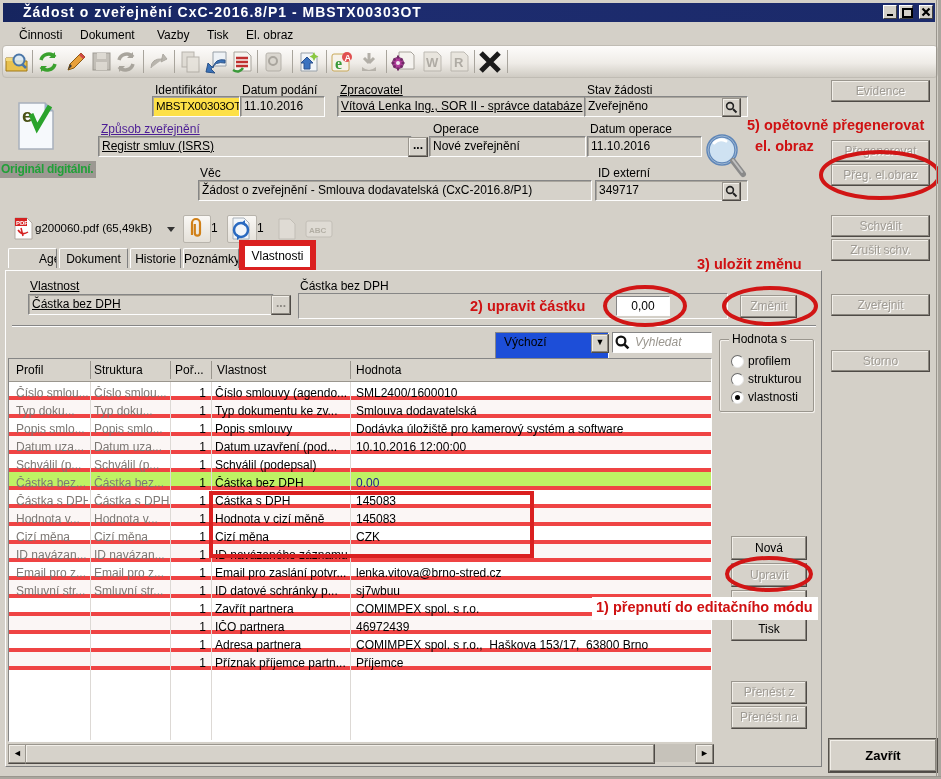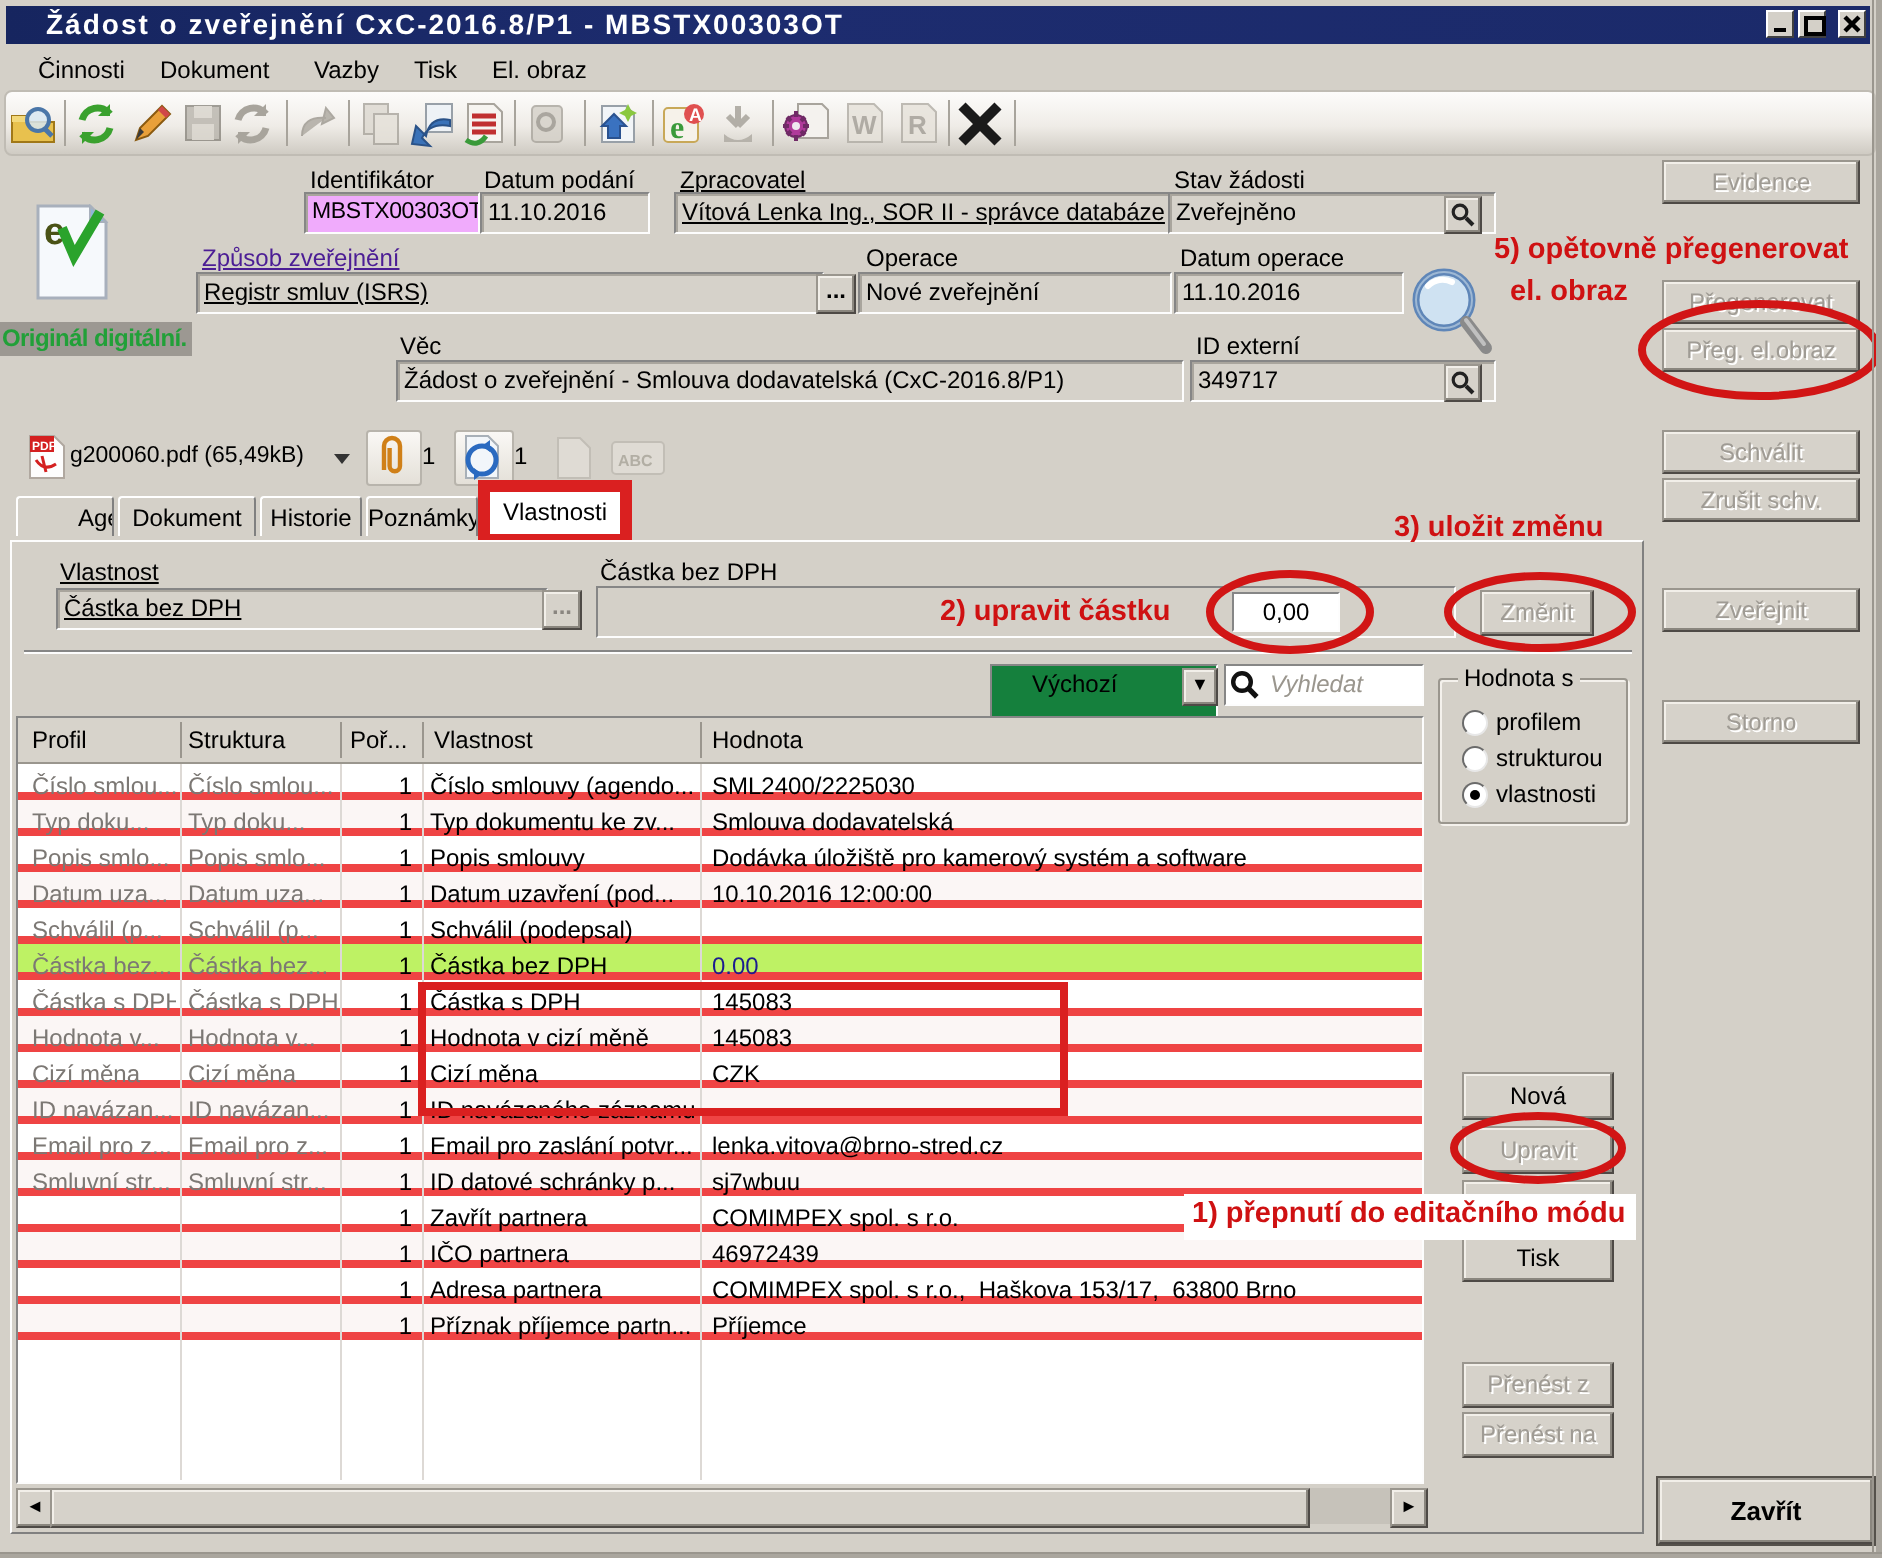--- a/index.html
+++ b/index.html
@@ -144,21 +144,21 @@
 <div class="lbl" style="left:155px;top:83px;">Identifikátor</div>
 <div class="lbl" style="left:242px;top:83px;">Datum podání</div>
 <div class="lbl" style="left:340px;top:83px;text-decoration:underline;">Zpracovatel</div>
 <div class="lbl" style="left:587px;top:83px;">Stav žádosti</div>
 <div class="lbl" style="left:101px;top:122px;text-decoration:underline;color:#4c1d95;">Způsob zveřejnění</div>
 <div class="lbl" style="left:433px;top:122px;">Operace</div>
 <div class="lbl" style="left:590px;top:122px;">Datum operace</div>
 <div class="lbl" style="left:200px;top:166px;">Věc</div>
 <div class="lbl" style="left:598px;top:166px;">ID externí</div>
 
-<div class="fld" style="left:152px;top:96px;width:80px;height:19px;background:#f0abfc;font-size:11.5px;letter-spacing:-0.2px;line-height:19px;">MBSTX00303OT</div>
+<div class="fld" style="left:152px;top:96px;width:80px;height:19px;background:#fde047;font-size:11.5px;letter-spacing:-0.2px;line-height:19px;">MBSTX00303OT</div>
 <div class="fld" style="left:240px;top:96px;width:77px;height:19px;">11.10.2016</div>
 <div class="fld" style="left:337px;top:96px;width:241px;height:19px;text-decoration:underline;">Vítová Lenka Ing., SOR II - správce databáze</div>
 <div class="fld" style="left:584px;top:96px;width:156px;height:19px;">Zveřejněno</div>
 <div class="fld" style="left:98px;top:136px;width:306px;height:19px;text-decoration:underline;">Registr smluv (ISRS)</div>
 <div class="fld" style="left:429px;top:136px;width:149px;height:19px;">Nové zveřejnění</div>
 <div class="fld" style="left:587px;top:136px;width:107px;height:19px;">11.10.2016</div>
 <div class="fld" style="left:198px;top:180px;width:386px;height:19px;">Žádost o zveřejnění - Smlouva dodavatelská (CxC-2016.8/P1)</div>
 <div class="fld" style="left:595px;top:180px;width:145px;height:19px;">349717</div>
 <div class="btn" style="left:722px;top:98px;width:17px;height:17px;"><svg width="13" height="13" style="margin-top:2px;">
         <circle cx="5" cy="5" r="3.4" fill="none" stroke="#222" stroke-width="1.6"></circle>
@@ -221,21 +221,21 @@
 <div class="fld" style="left:28px;top:294px;width:238px;height:19px;text-decoration:underline;">Částka bez DPH</div>
 <div class="btn" style="left:271px;top:295px;width:18px;height:18px;line-height:14px;font-weight:bold;color:#8a8680;">...</div>
 <div class="lbl" style="left:300px;top:279px;">Částka bez DPH</div>
 <div class="abs" style="left:298px;top:293px;width:430px;height:26px;border:1px solid;border-color:#868686 #fdfdfd #fdfdfd #868686;box-sizing:border-box;"></div>
 <div class="rtext" style="left:470px;top:298px;">2) upravit částku</div>
 <div class="abs" style="left:616px;top:296px;width:54px;height:20px;background:#fff;border:1px solid;border-color:#868686 #fdfdfd #fdfdfd #868686;box-sizing:border-box;line-height:18px;text-align:center;">0,00</div>
 <div class="btn dis" style="left:740px;top:295px;width:55px;height:21px;line-height:21px;">Změnit</div>
 <div class="rtext" style="left:697px;top:256px;">3) uložit změnu</div>
 <div class="abs" style="left:12px;top:325px;width:804px;height:0;border-top:1px solid #868686;border-bottom:1px solid #fdfdfd;"></div>
 
-<div class="abs" style="left:495px;top:332px;width:114px;height:31px;background:#15803d;border:1px solid;border-color:#868686 #fdfdfd #fdfdfd #868686;box-sizing:border-box;line-height:19px;padding-left:20px;">Výchozí</div>
+<div class="abs" style="left:495px;top:332px;width:114px;height:31px;background:#1d4ed8;border:1px solid;border-color:#868686 #fdfdfd #fdfdfd #868686;box-sizing:border-box;line-height:19px;padding-left:8px;">Výchozí</div>
 <div class="btn" style="left:591px;top:334px;width:16px;height:17px;line-height:15px;font-size:9px;">▼</div>
 <div class="abs" style="left:612px;top:332px;width:100px;height:21px;background:#fff;border:1px solid;border-color:#868686 #fdfdfd #fdfdfd #868686;box-sizing:border-box;"></div>
 <div class="abs" style="left:635px;top:335px;color:#9a968e;font-style:italic;">Vyhledat</div>
 <svg class="abs" style="left:615px;top:335px;" width="15" height="15">
       <circle cx="6" cy="6" r="4.4" fill="none" stroke="#111" stroke-width="2.2"></circle>
       <line x1="9.6" y1="9.6" x2="13.4" y2="13.4" stroke="#111" stroke-width="2.6"></line>
     </svg>
 
 <div class="abs" style="left:719px;top:339px;width:95px;height:73px;border:1px solid #9a968e;border-radius:2px;box-shadow:inset 1px 1px 0 #f4f1ec,1px 1px 0 #f4f1ec;box-sizing:border-box;"></div>
 <div class="abs" style="left:729px;top:332px;background:#d4d0c8;padding:0 3px;font-size:12px;">Hodnota s</div>
@@ -259,21 +259,21 @@
         <i class="hv" style="left:161px;"></i>
         <i class="hv" style="left:202px;"></i>
         <i class="hv" style="left:341px;"></i>
 </div>
 <div id="tbody" style="position:absolute;left:0;top:23px;width:100%;">
 <div class="tr">
           <span class="c1">Číslo smlou...</span>
           <span class="c2">Číslo smlou...</span>
           <span class="c3">1</span>
           <span class="c4">Číslo smlouvy (agendo...</span>
-          <span class="c5">SML2400/2225030</span>
+          <span class="c5">SML2400/1600010</span>
         </div>
 <div class="tr alt">
           <span class="c1">Typ doku...</span>
           <span class="c2">Typ doku...</span>
           <span class="c3">1</span>
           <span class="c4">Typ dokumentu ke zv...</span>
           <span class="c5">Smlouva dodavatelská</span>
         </div>
 <div class="tr">
           <span class="c1">Popis smlo...</span>

